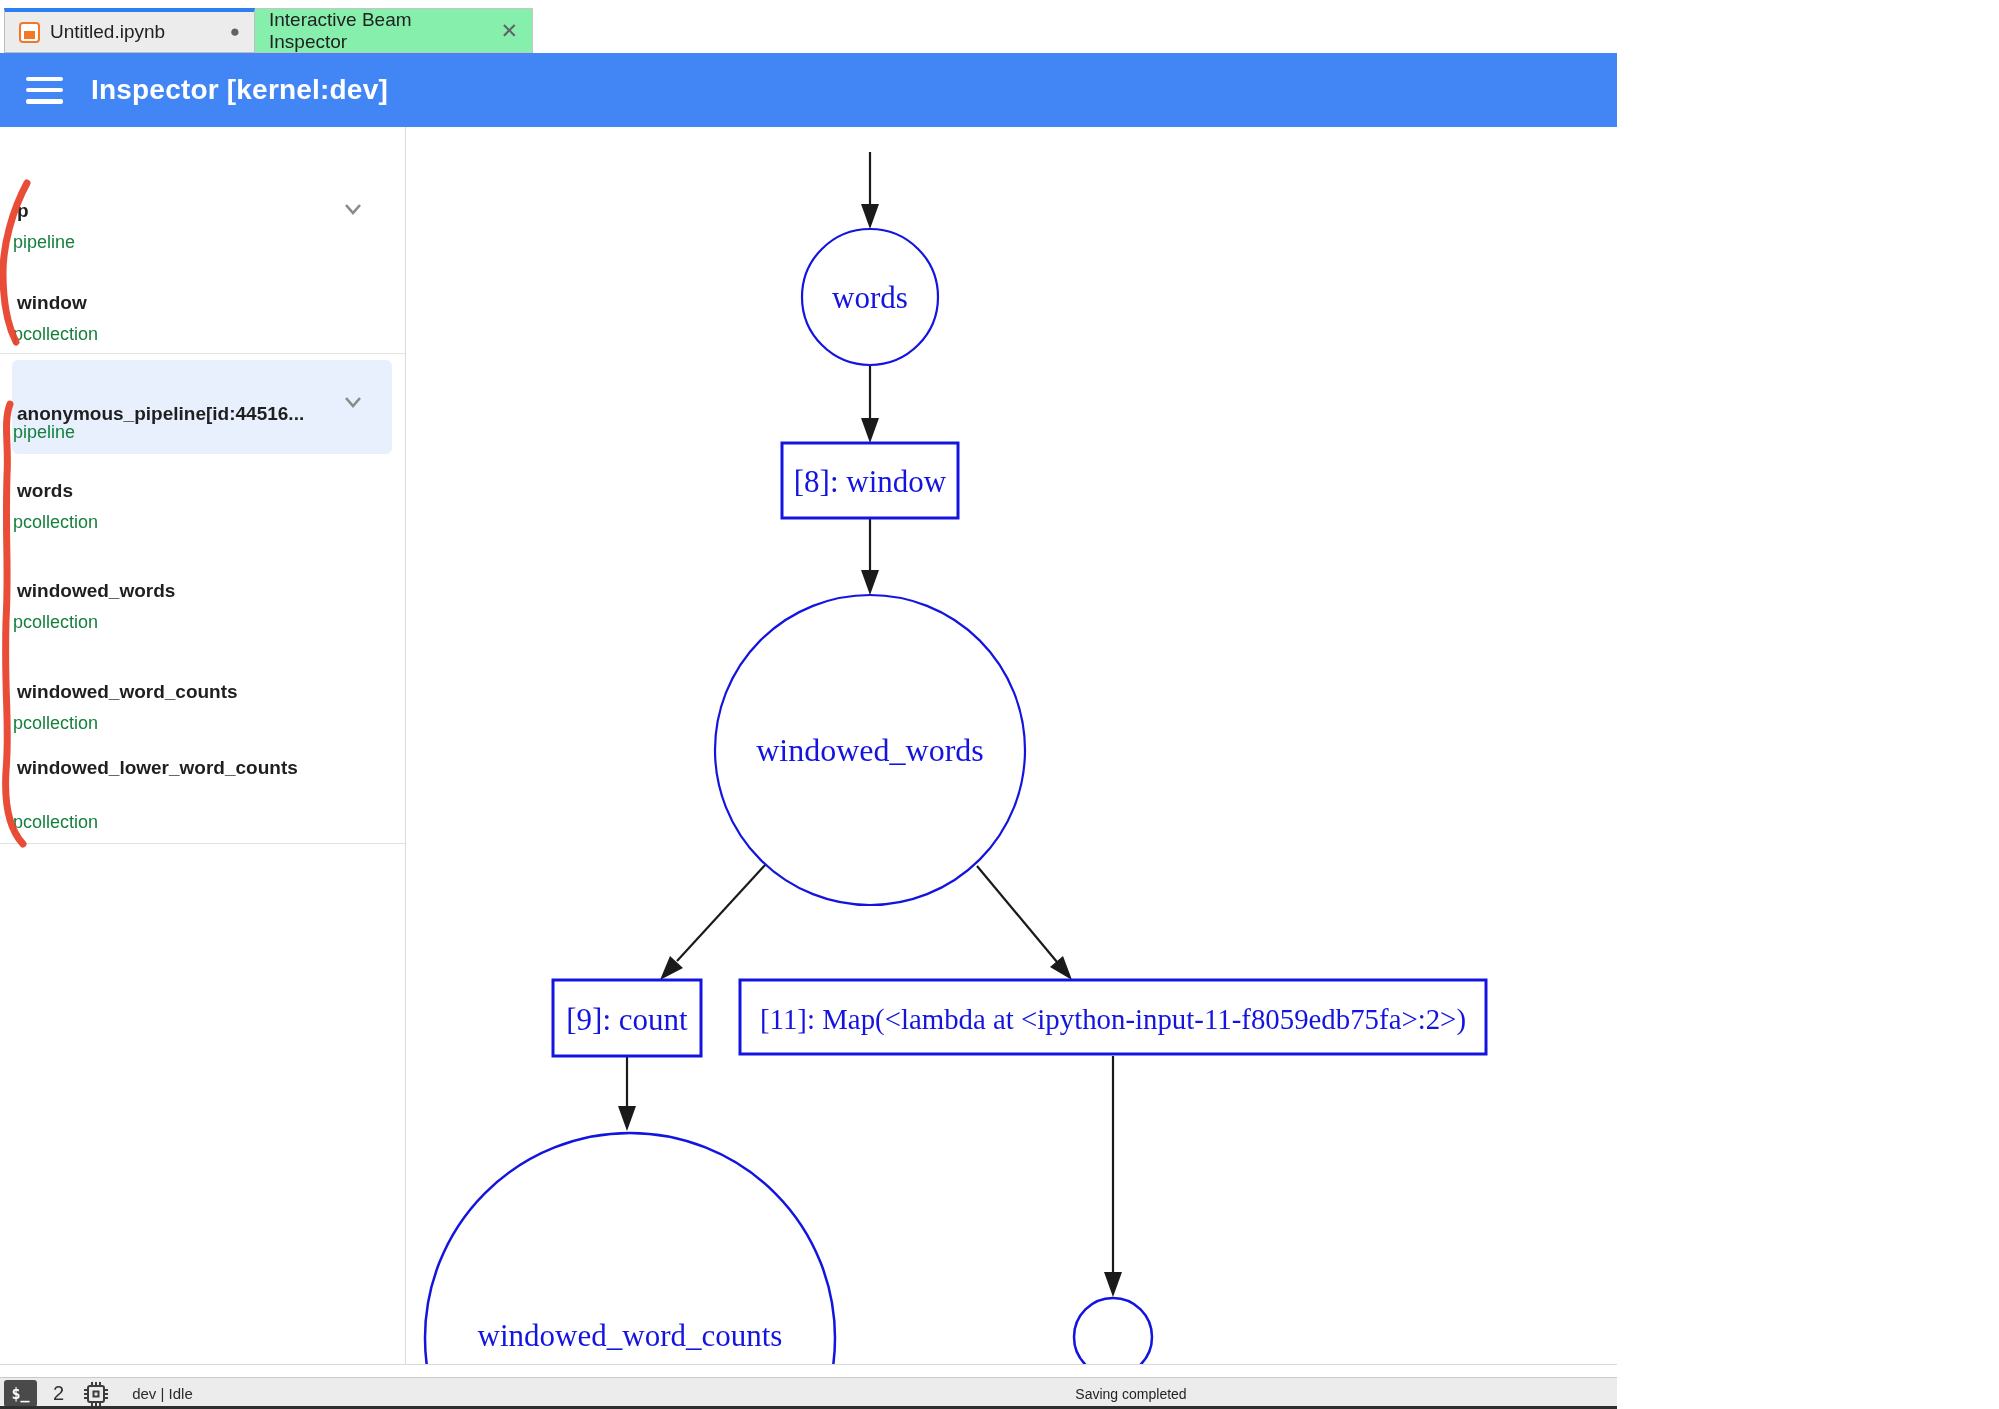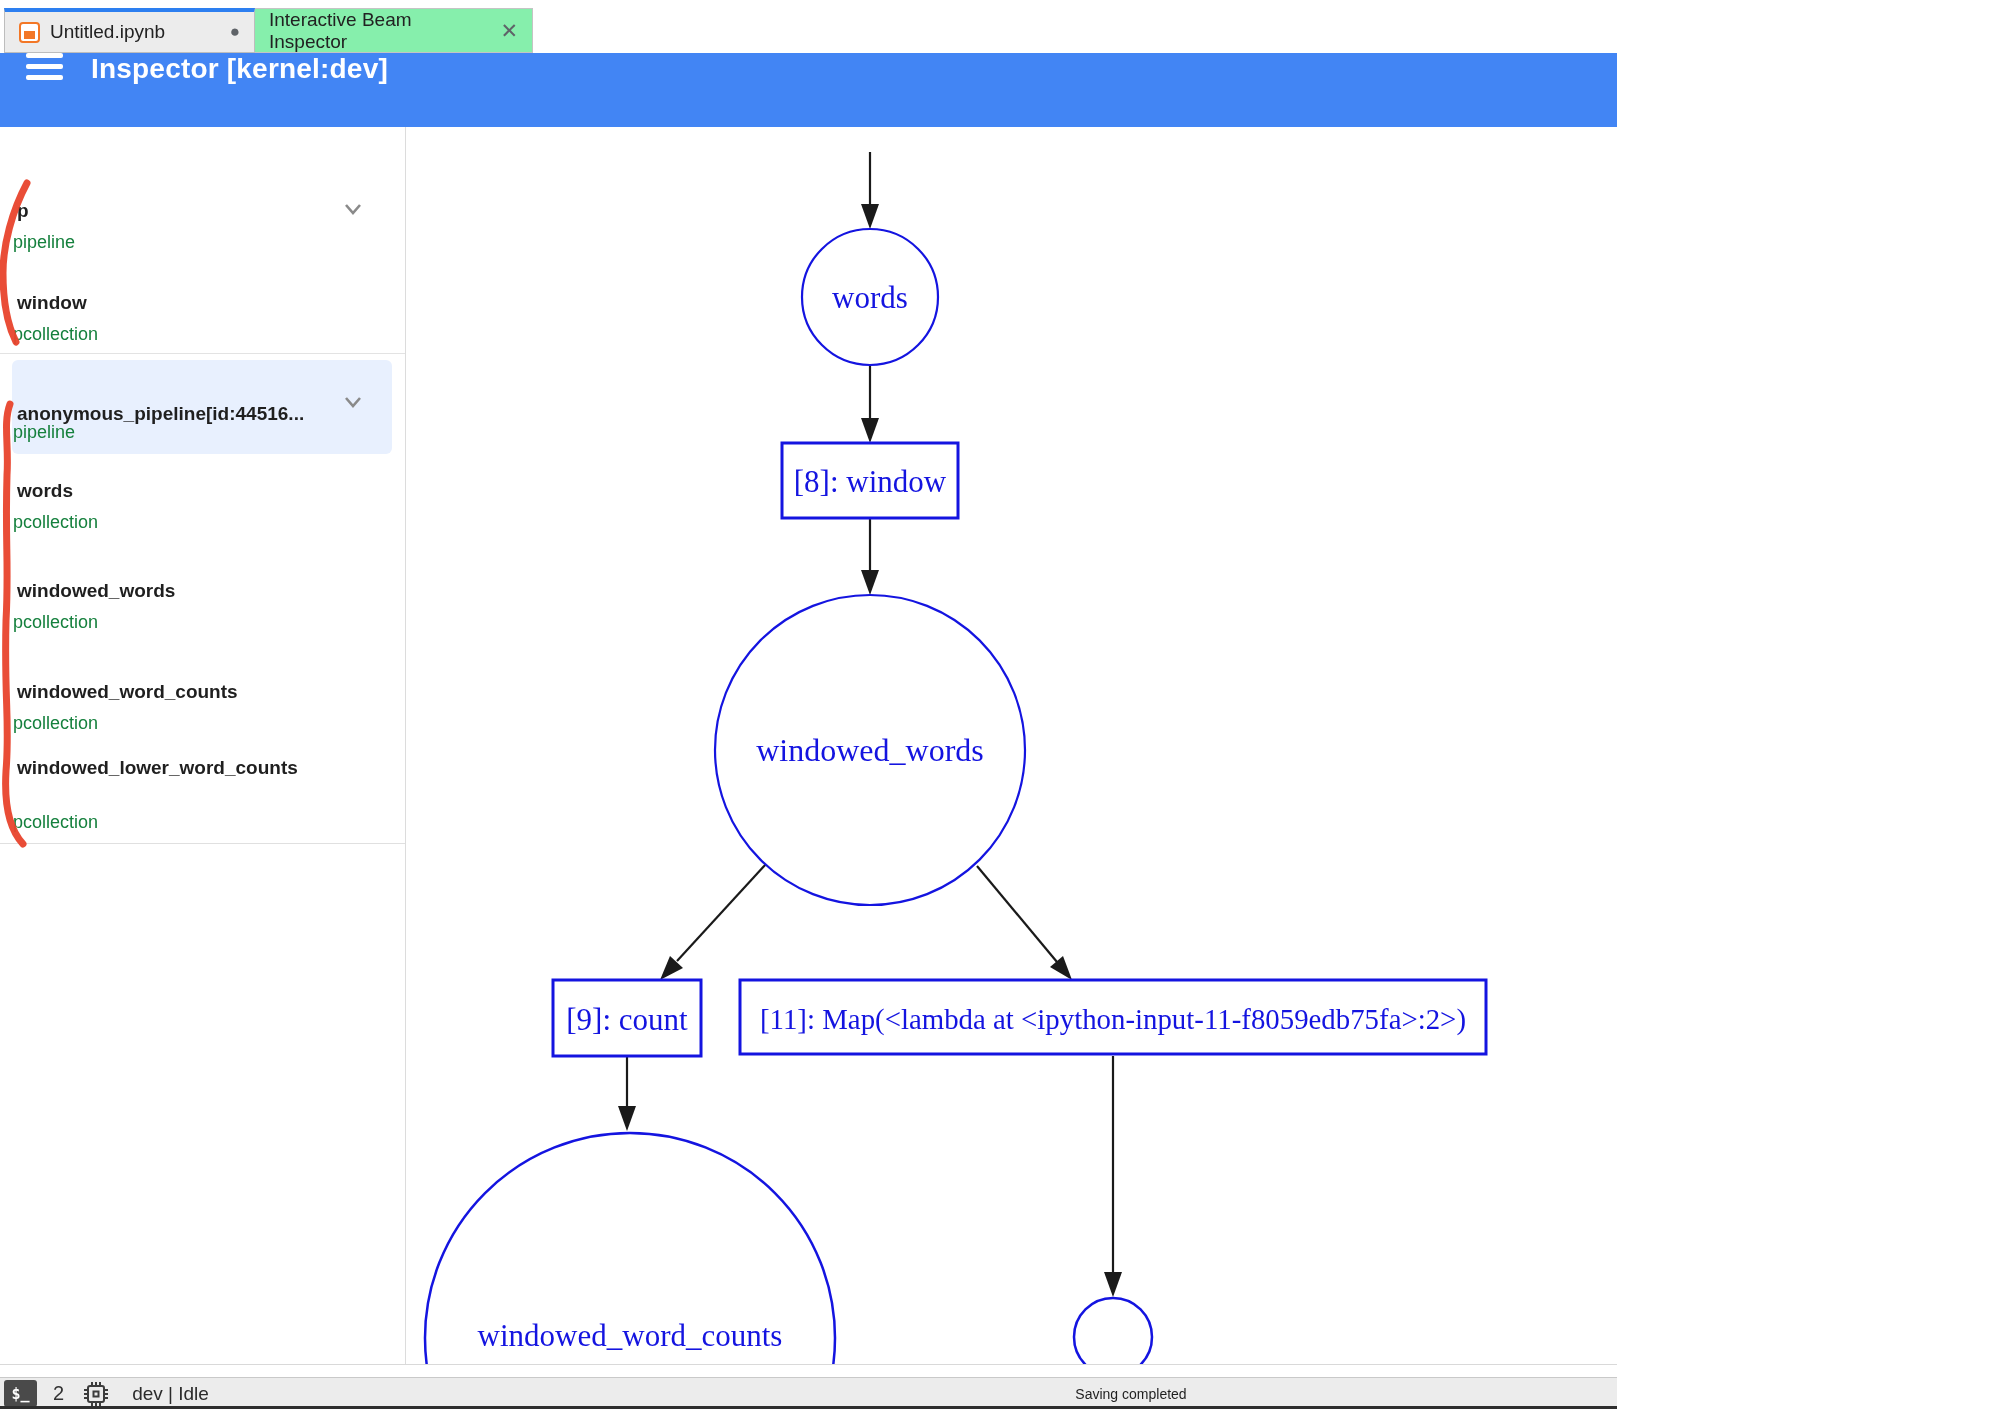--- a/index.html
+++ b/index.html
@@ -10,21 +10,21 @@
   #tabbar { position:absolute; left:0; top:0; width:1999px; height:53px; background:#fff; }
   .tab { position:absolute; top:8px; height:45px; display:flex; align-items:center; padding:0 14px; font-size:19px; color:#222; }
   #tab-notebook { left:4px; width:251px; background:#ececec; border:1px solid #bdbdbd; border-top:4px solid #2d7ff0; }
   #tab-inspector { left:255px; width:278px; background:#86efac; border:1px solid #c4c4c4; border-left:none; justify-content:center; }
   .nbicon { width:21px; height:21px; border:2px solid #f37726; border-radius:4px; margin-right:10px; position:relative; background:#fff; }
   .nbicon::after { content:""; position:absolute; left:3px; top:7px; width:11px; height:8px; background:#f37726; }
   .mod-dot { margin-left:auto; color:#5f6368; font-size:17px; }
   .close-x { margin-left:10px; color:#5f6368; font-size:21px; font-weight:400; }
 
   
-  #appheader { position:absolute; left:0; top:53px; width:1999px; height:74px; background:#4285f4; display:flex; }
+  #appheader { position:absolute; left:0; top:53px; width:1999px; height:74px; background:#4285f4; display:flex; align-items:center; }
   #hamburger { width:37px; height:27px; margin-left:26px; display:flex; flex-direction:column; justify-content:space-between; cursor:pointer; }
   #hamburger span { display:block; height:4.6px; background:#fff; border-radius:2px; }
   #apptitle { color:#fff; font-size:28px; font-weight:700; margin-left:28px; letter-spacing:.2px; }
 
   
   #sidebar { position:absolute; left:0; top:127px; width:406px; height:1237px; background:#fff; border-right:1px solid #dcdcdc; }
   #listbox-bottom { position:absolute; left:0; top:716px; width:405px; border-top:1px solid #e0e0e0; }
   .item-label { position:absolute; left:17px; font-size:19px; font-weight:700; color:#1f1f1f; white-space:nowrap; }
   .item-sub { position:absolute; left:13px; font-size:18px; font-weight:400; color:#15803d; white-space:nowrap; }
   .divider { position:absolute; left:0; width:405px; border-top:1px solid #e3e3e3; }
@@ -38,21 +38,21 @@
   #panel-bottom-line { position:absolute; left:0; top:1364px; width:1999px; border-top:1px solid #d9d9d9; }
 
   
   #annotations { position:absolute; left:0; top:127px; width:406px; height:1237px; pointer-events:none; z-index:30; }
 
   
   #statusbar { position:absolute; left:0; top:1377px; width:1999px; height:32px; background:#ececec; border-top:1px solid #c9c9c9; display:flex; align-items:center; }
   #term-icon { width:33px; height:27px; background:#4a4a4a; border-radius:3px; margin-left:4px; color:#fff; font-family:"DejaVu Sans Mono", monospace; font-size:15px; font-weight:700; display:flex; align-items:center; justify-content:center; }
   #term-count { font-size:20px; color:#333; margin-left:16px; }
   #kernel-icon { margin-left:18px; }
-  #kernel-status { font-size:19px; color:#2b2b2b; margin-left:22px; }
+  #kernel-status { font-size:15px; color:#2b2b2b; margin-left:22px; }
   #save-msg { position:absolute; left:1131px; transform:translateX(-50%); font-size:14px; color:#1f1f1f; }
   #bottom-edge { position:absolute; left:0; top:1406px; width:1999px; height:3px; background:#2e2e2e; }
 </style>
 </head>
 <body>
 
 <div id="screen">
 
   <div id="tabbar">
     <div class="tab" id="tab-notebook">

